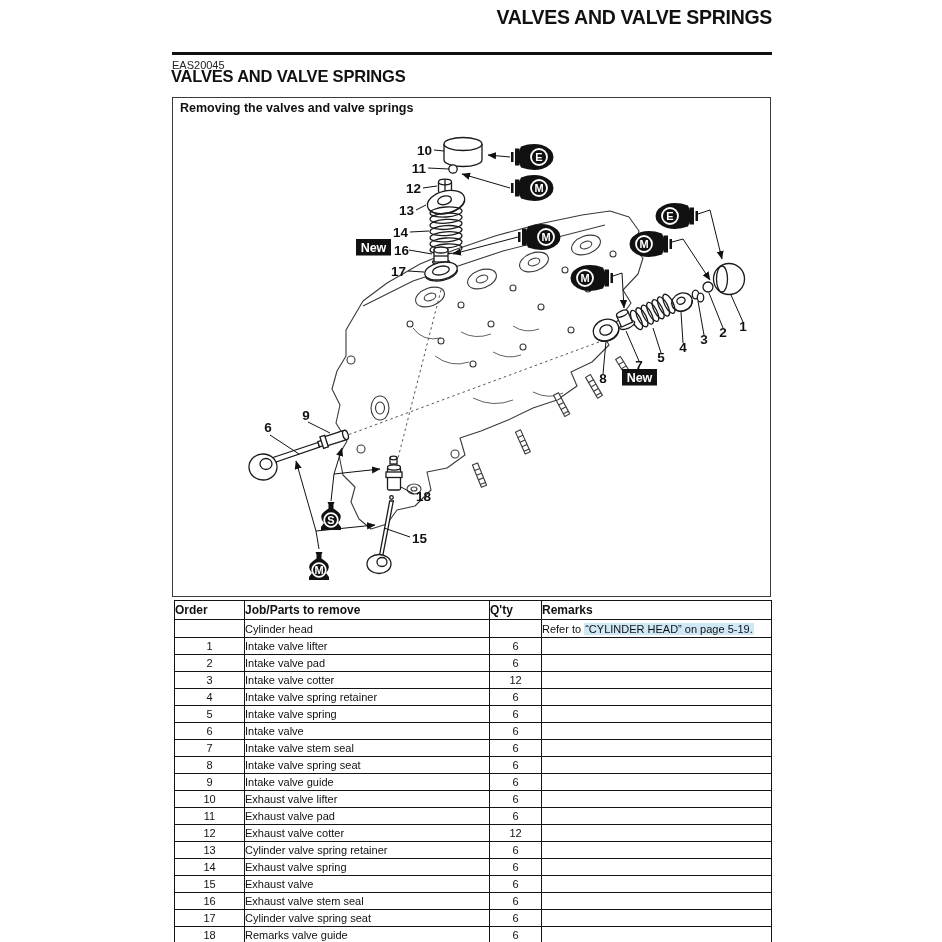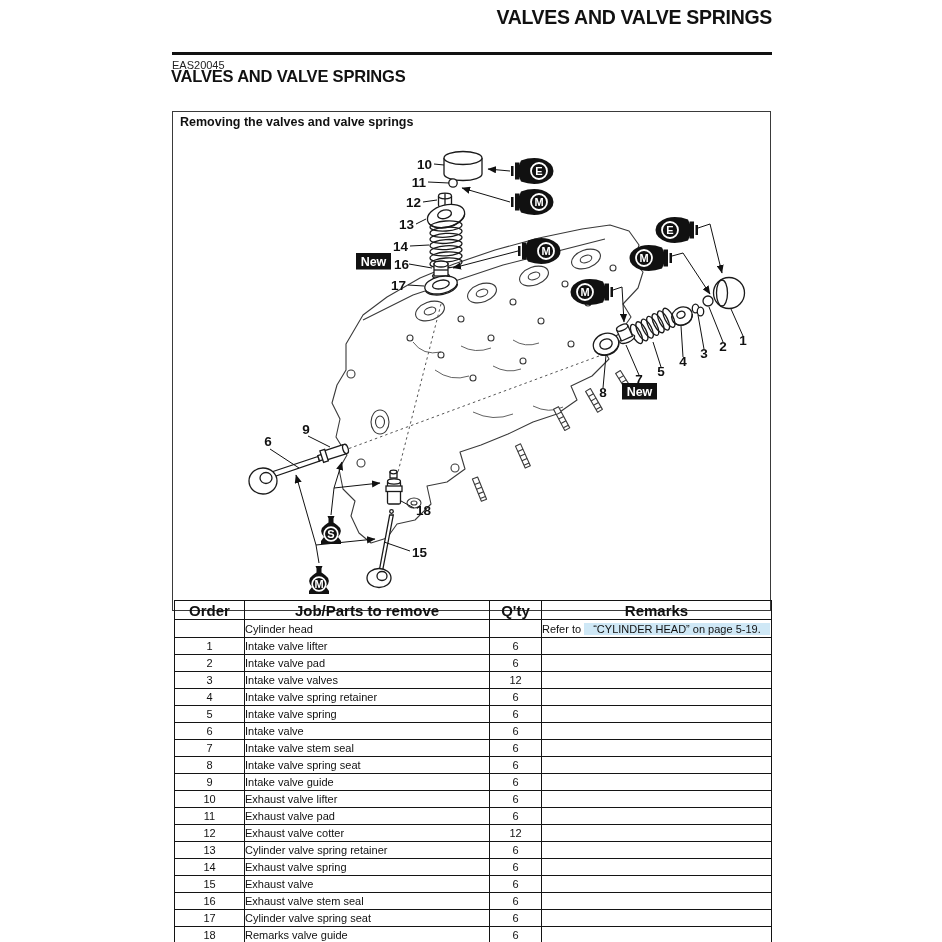--- a/index.html
+++ b/index.html
@@ -1,33 +1,33 @@
 <!DOCTYPE html>
 <html><head>
 <meta charset="utf-8">
 <style>
   html,body{margin:0;padding:0;background:#fff;}
   body{width:942px;height:942px;position:relative;font-family:"Liberation Sans","DejaVu Sans",sans-serif;color:#111;overflow:hidden;}
   .page-header{position:absolute;top:6px;right:170px;font-size:19.5px;font-weight:bold;letter-spacing:-0.3px;white-space:nowrap;}
   .top-rule{position:absolute;left:172px;top:52px;width:600px;height:2.5px;background:#111;}
   .section-code{position:absolute;left:172px;top:59px;font-size:11px;color:#222;}
   .section-title{position:absolute;left:171px;top:67px;font-size:16.5px;font-weight:bold;letter-spacing:-0.2px;white-space:nowrap;}
-  .figure-box{position:absolute;left:172px;top:111px;width:597px;height:498px;border:1.5px solid #3a3a3a;background:#fff;}
+  .figure-box{position:absolute;left:172px;top:97px;width:597px;height:498px;border:1.5px solid #3a3a3a;background:#fff;}
   .figure-title{position:absolute;left:7px;top:3px;font-size:12.5px;font-weight:bold;}
   .figure-box svg{position:absolute;left:0;top:0;}
   .tablewrap{position:absolute;left:174px;top:600px;width:597px;}
   table.parts{border-collapse:collapse;width:597px;table-layout:fixed;}
   table.parts th,table.parts td{border:1px solid #141414;font-size:11px;padding:0;overflow:hidden;white-space:nowrap;}
-  table.parts th{font-size:15px;font-weight:bold;height:18px;text-align:center;}
+  table.parts th{font-size:12px;font-weight:bold;height:18px;text-align:left;}
   table.parts td{height:16px;}
   td.c-order,td.c-qty{text-align:center;}
   td.c-job{padding-left:7px;}
   td.c-rem{padding-left:5px;}
   tr.row-first td{height:17px;margin-left:31px;}
-  .link{padding:0 9px;}
+  .link{padding:0 1px;}
   .lbl{font-size:13.5px;font-weight:bold;fill:#111;}
   .symtx{font-size:11px;font-weight:bold;fill:#fff;text-anchor:middle;}
   .newtx{font-size:12.5px;font-weight:bold;fill:#fff;text-anchor:middle;}
 </style>
 </head>
 <body>
 
 <div class="page-header">VALVES AND VALVE SPRINGS</div>
 <div class="top-rule"></div>
 <div class="section-code">EAS20045</div>
@@ -335,21 +335,21 @@
           <td class="c-rem"></td>
         </tr>
         <tr>
           <td class="c-order">2</td>
           <td class="c-job">Intake valve pad</td>
           <td class="c-qty">6</td>
           <td class="c-rem"></td>
         </tr>
         <tr>
           <td class="c-order">3</td>
-          <td class="c-job">Intake valve valves</td>
+          <td class="c-job">Intake valve cotter</td>
           <td class="c-qty">12</td>
           <td class="c-rem"></td>
         </tr>
         <tr>
           <td class="c-order">4</td>
           <td class="c-job">Intake valve spring retainer</td>
           <td class="c-qty">6</td>
           <td class="c-rem"></td>
         </tr>
         <tr>

